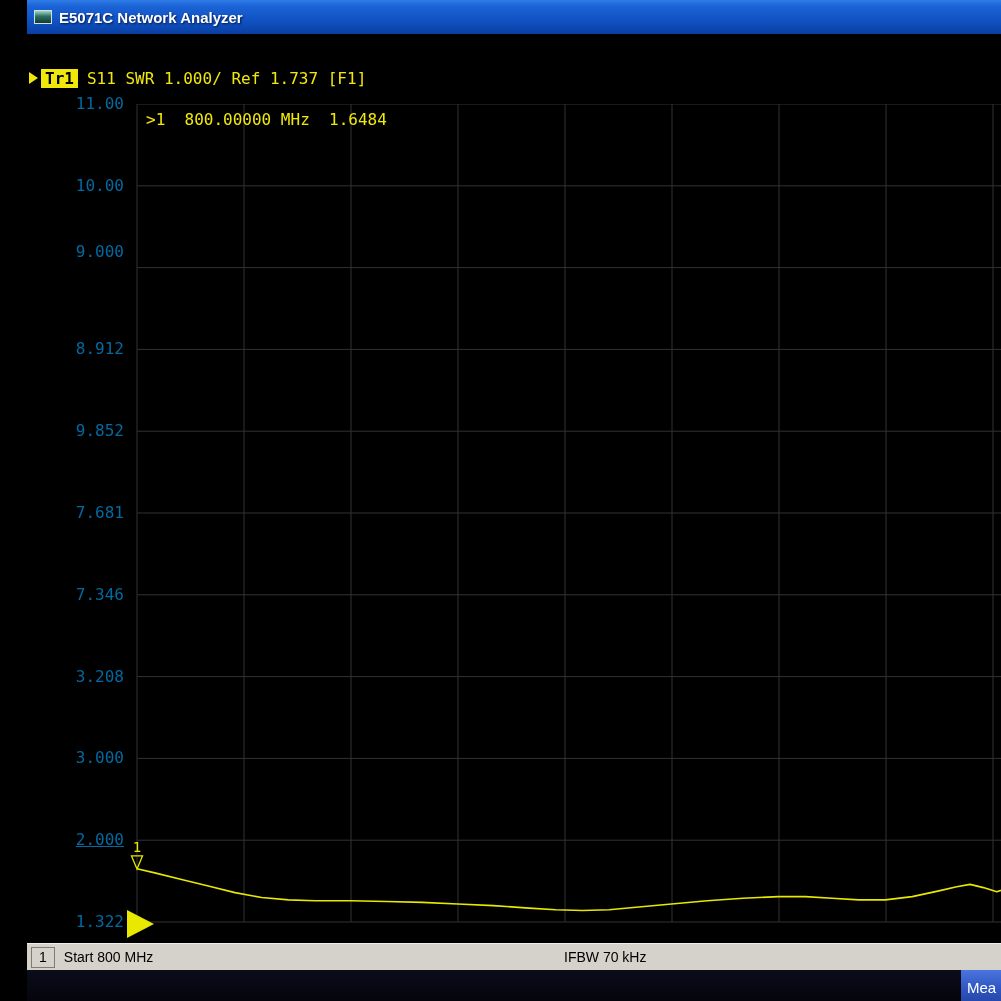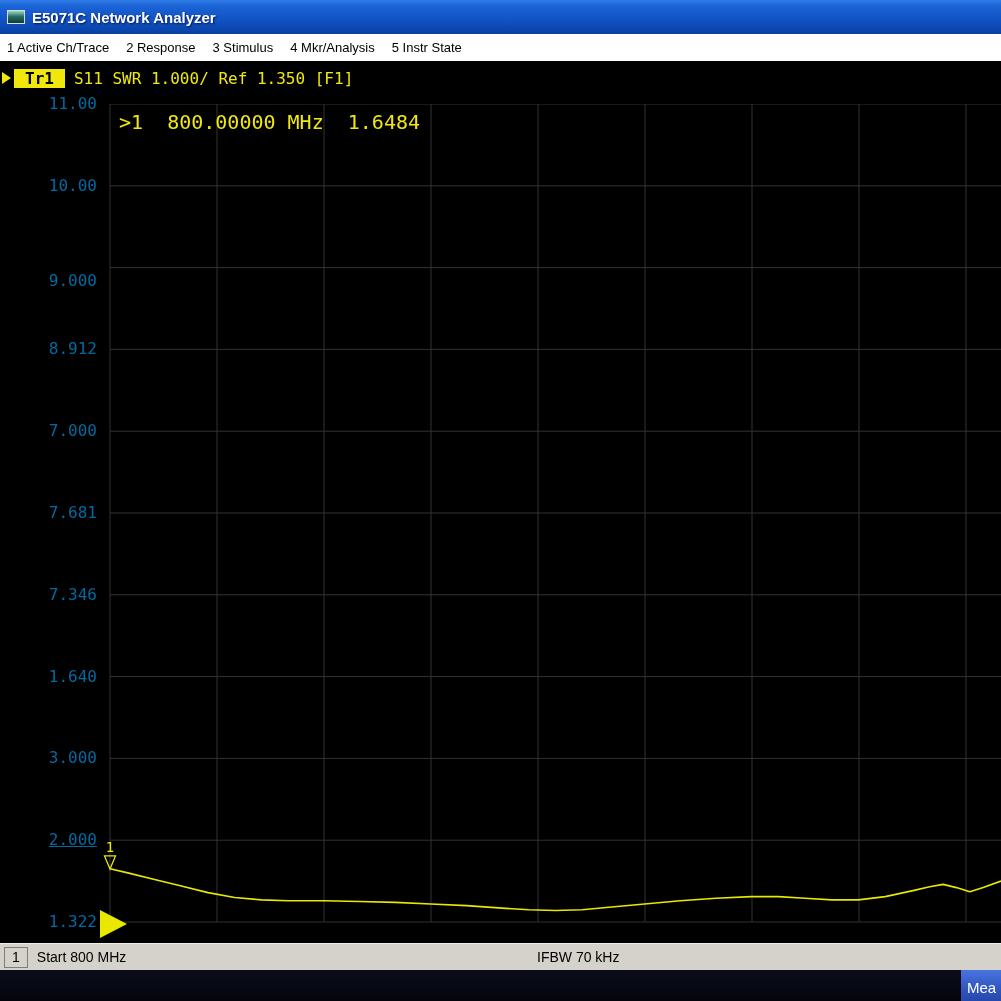--- a/index.html
+++ b/index.html
@@ -1,20 +1,20 @@
 <!DOCTYPE html>
 <html><head>
 <meta charset="utf-8">
 <style>
   html,body { margin:0; padding:0; }
   body {
     width:1001px; height:1001px; position:relative; overflow:hidden;
     background:#000; font-family:"Liberation Sans", sans-serif;
   }
-  .window { position:absolute; inset:0; }
+  .window { position:absolute; inset:0;margin-left:27px; }
 
   
   .titlebar {
     position:absolute; top:0; left:0; width:100%; height:34px; box-sizing:border-box;
     display:flex; align-items:center; gap:7px; padding:0 7px;
     background:linear-gradient(180deg,#2f7de8 0%,#1b63d6 18%,#1254c6 55%,#0b45ad 88%,#0a3e9e 100%);
   }
   .app-icon {
     width:18px; height:14px; border:1px solid #cfe0d8; box-sizing:border-box;
     background:linear-gradient(180deg,#9fd6c8 0%,#2c6e62 45%,#123b34 100%);
@@ -26,31 +26,31 @@
     position:absolute; top:34px; left:0; width:100%; height:27px; box-sizing:border-box;
     background:#ffffff; display:flex; align-items:center; padding-left:7px;
   }
   .menu-item { font-size:13px; color:#000; margin-right:17px; white-space:nowrap; }
 
   
   .display { position:absolute; top:61px; left:0; width:1001px; height:882px; background:#000; overflow:hidden; }
 
   .trace-header { position:absolute; top:7px; left:2px; height:20px; display:flex; align-items:center; }
   .tr-arrow { width:0; height:0; border-left:9px solid #f0e80a; border-top:6px solid transparent; border-bottom:6px solid transparent; margin-right:3px; }
-  .tr-chip { background:#f0e80a; color:#000; font-family:"DejaVu Sans Mono", monospace; font-size:16px; font-weight:bold; padding:0 11px; }
+  .tr-chip { background:#f0e80a; color:#000; font-family:"DejaVu Sans Mono", monospace; font-size:16px; font-weight:bold; padding:0 4px; }
   .tr-text { color:#f0e80a; font-family:"DejaVu Sans Mono", monospace; font-size:16px; margin-left:9px; white-space:pre; }
 
   #y-labels { position:absolute; left:0; top:43px; width:100px; height:838px; }
   .y-label { position:absolute; right:3px; color:#0369a1; font-family:"DejaVu Sans Mono", monospace; font-size:16px; line-height:18px; }
 
   #grid-svg { position:absolute; left:95px; top:43px; }
 
   .marker-readout {
     position:absolute; left:119px; top:49px; color:#f0e80a;
-    font-family:"DejaVu Sans Mono", monospace; font-size:20px; white-space:pre;
+    font-family:"DejaVu Sans Mono", monospace; font-size:16px; white-space:pre;
   }
 
   
   .statusbar {
     position:absolute; top:943px; left:0; width:100%; height:27px; box-sizing:border-box;
     background:#d5d2cb; border-top:1px solid #efeeea; display:flex; align-items:center; padding:0 4px;
     font-size:14px; color:#000;
   }
   .ch-box { border:1px solid #7d7d75; height:19px; line-height:19px; padding:0 7px; margin-right:9px; background:#d5d2cb; }
   .ifbw-label { position:absolute; left:537px; }
@@ -66,44 +66,37 @@
 </head>
 <body>
 
 <div class="window">
 
   <div class="titlebar">
     <div class="app-icon"></div>
     <div class="win-title">E5071C Network Analyzer</div>
   </div>
 
-  <div class="menubar" id="menubar">
-      <span class="menu-item">1 Active Ch/Trace</span>
-      <span class="menu-item">2 Response</span>
-      <span class="menu-item">3 Stimulus</span>
-      <span class="menu-item">4 Mkr/Analysis</span>
-      <span class="menu-item">5 Instr State</span>
-    </div>
 
   <div class="display">
     <div class="trace-header">
       <div class="tr-arrow"></div>
       <span class="tr-chip">Tr1</span>
-      <span class="tr-text">S11 SWR 1.000/ Ref 1.350 [F1]</span>
+      <span class="tr-text">S11 SWR 1.000/ Ref 1.737 [F1]</span>
     </div>
 
     <div id="y-labels">
         <span class="y-label" style="top: -9px;">11.00</span>
         <span class="y-label" style="top: 72.8px;">10.00</span>
-        <span class="y-label" style="top: 168px;">9.000</span>
+        <span class="y-label" style="top: 139px;">9.000</span>
         <span class="y-label" style="top: 236.4px;">8.912</span>
-        <span class="y-label" style="top: 318.2px;">7.000</span>
+        <span class="y-label" style="top: 318.2px;">9.852</span>
         <span class="y-label" style="top: 400px;">7.681</span>
         <span class="y-label" style="top: 481.8px;">7.346</span>
-        <span class="y-label" style="top: 563.6px;">1.640</span>
+        <span class="y-label" style="top: 563.6px;">3.208</span>
         <span class="y-label" style="top: 645.4px;">3.000</span>
         <span class="y-label" style="top: 727.2px; text-decoration: underline;">2.000</span>
         <span class="y-label" style="top: 809px;">1.322</span>
       </div>
 
     <svg id="grid-svg" width="906" height="840">
         <line x1="15" y1="0" x2="906" y2="0" stroke="#323232" stroke-width="1"></line>
         <line x1="15" y1="81.8" x2="906" y2="81.8" stroke="#323232" stroke-width="1"></line>
         <line x1="15" y1="163.6" x2="906" y2="163.6" stroke="#323232" stroke-width="1"></line>
         <line x1="15" y1="245.39999999999998" x2="906" y2="245.39999999999998" stroke="#323232" stroke-width="1"></line>

